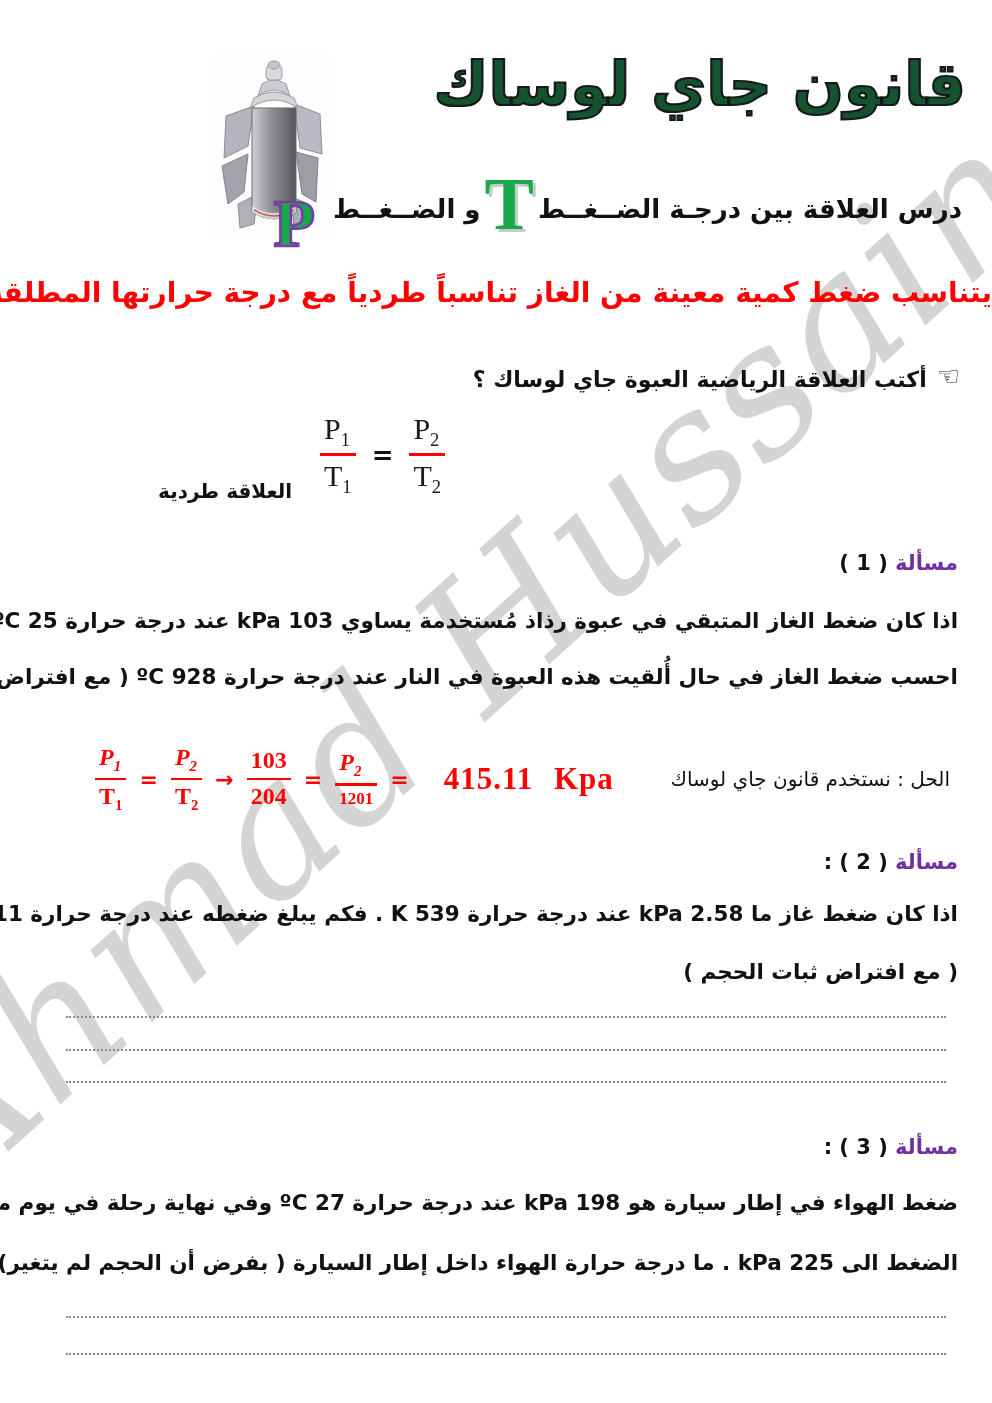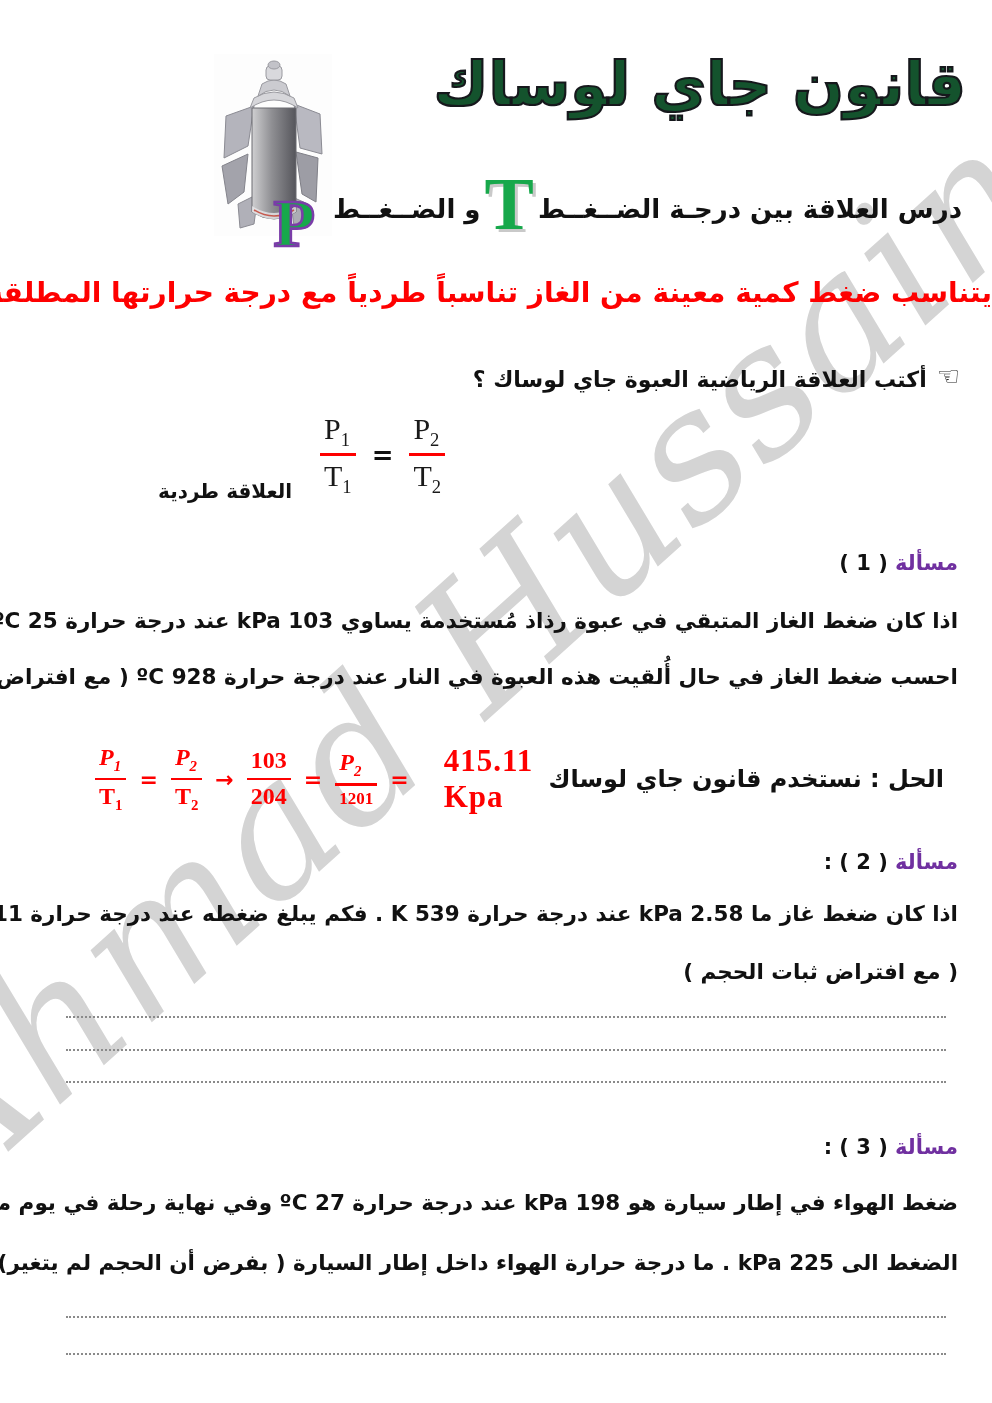--- a/index.html
+++ b/index.html
@@ -73,21 +73,21 @@
     font-family:"Liberation Serif","DejaVu Serif",serif;font-size:24px;
   }
   .sol-eq .frac .bar{height:2.6px;}
   .sol-eq .eqs{font-family:"DejaVu Sans",sans-serif;font-size:22px;}
   .it{font-style:italic;}
   .small-den{font-size:17px;}
   .sol-result{
     font-family:"Liberation Serif","DejaVu Serif",serif;font-size:31px;color:#fe0000;
     margin-left:22px;word-spacing:12px;letter-spacing:1px;
   }
-  .sol-label{margin-right:14px;margin-left:0;direction:rtl;font-size:24px;font-weight:bold;color:#111;
+  .sol-label{margin-right:8px;margin-left:0;direction:rtl;font-size:20px;font-weight:normal;color:#111;
     margin-left:auto;white-space:nowrap;}
   
   .dots{left:66px;width:880px;height:0;border-top:2px dotted #8a8a8a;}
 </style>
 </head>
 <body>
 
 <div class="page">
 
   <div class="watermark">Ahmad Hussain</div>

